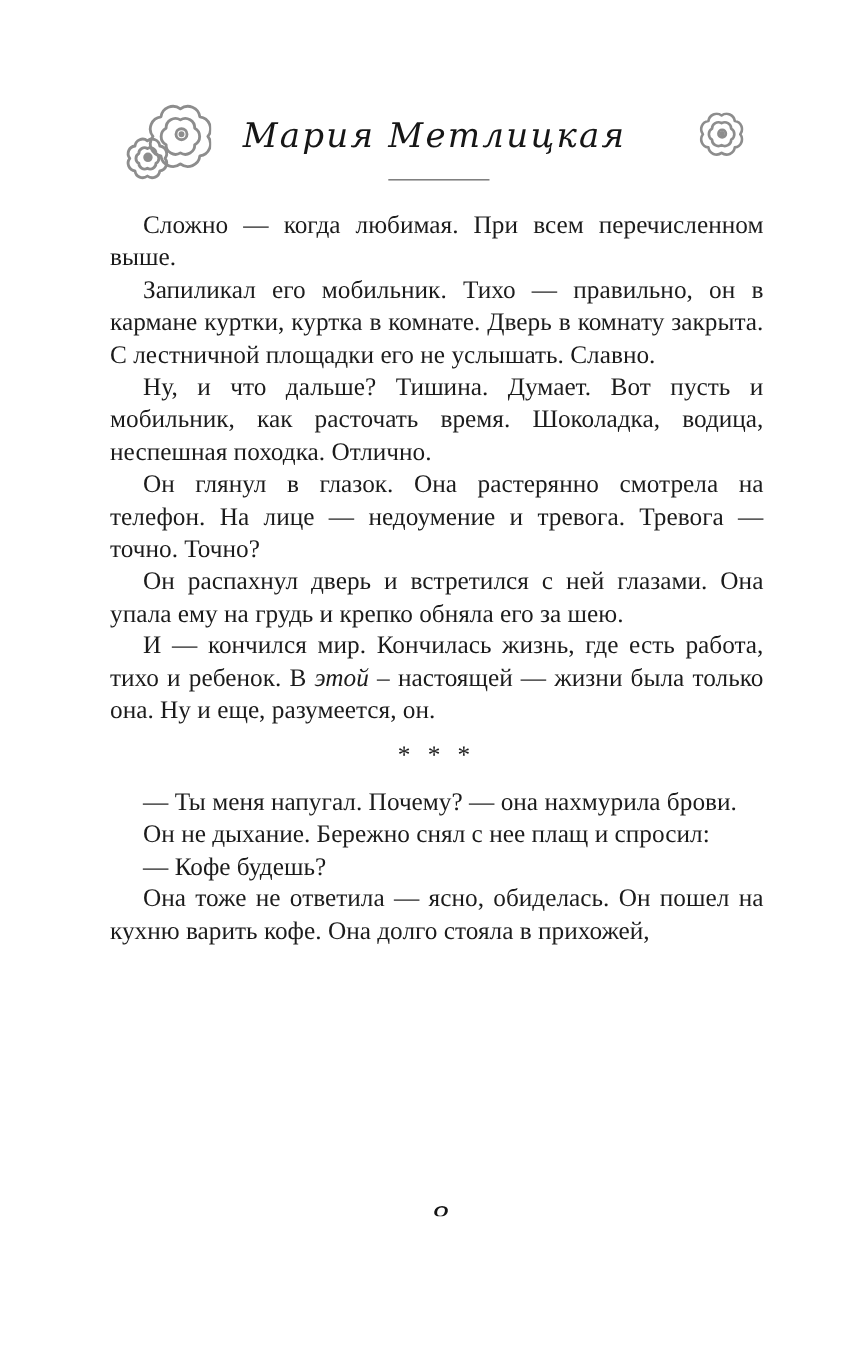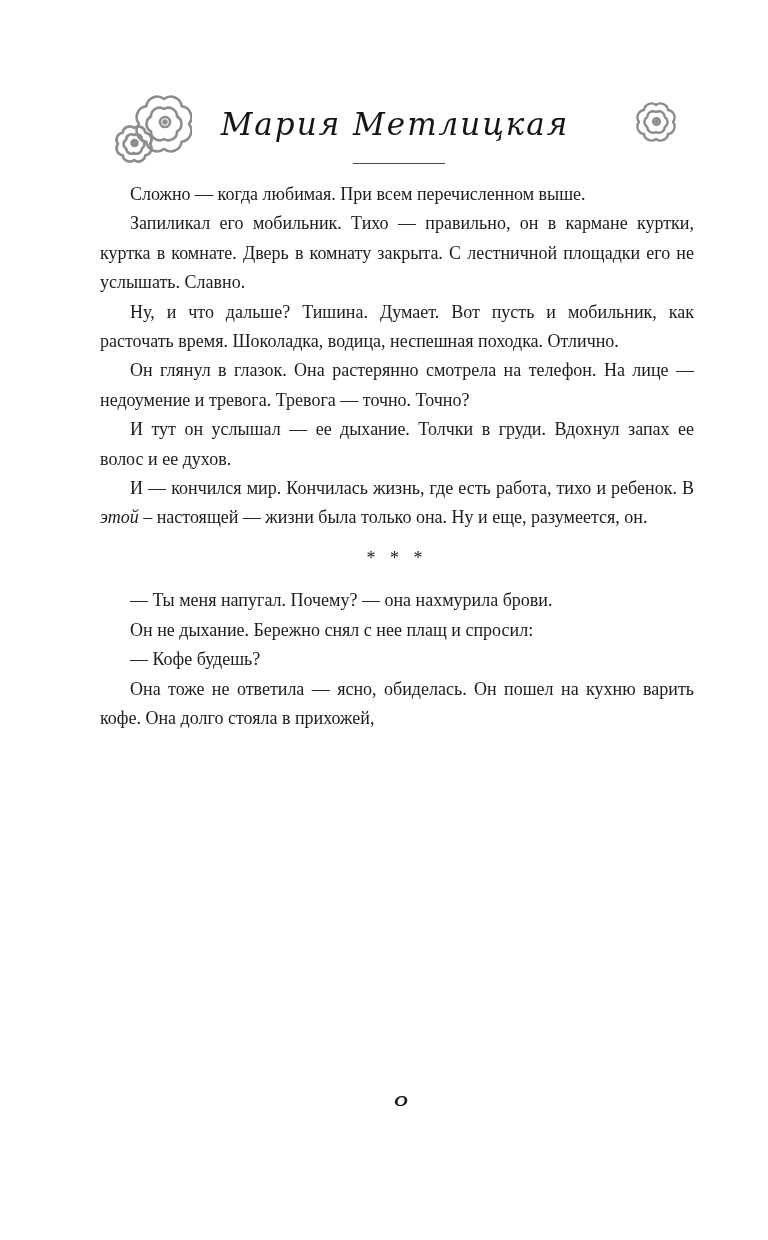--- a/index.html
+++ b/index.html
@@ -38,23 +38,23 @@
     left: 353px;
     top: 163px;
     width: 92px;
     height: 1px;
     background: #4a4a4a;
   }
   
   .body-text {
     position: absolute;
     left: 100px;
-    top: 180px;
+    top: 190px;
     width: 594px;
-    font-size: 18px;
+    font-size: 23px;
     line-height: 29.4px;
     text-align: justify;
   }
   .body-text p {
     margin: 0;
     text-indent: 30px;
   }
   .italic-word { font-style: italic; margin-top: 20px; }
   .separator {
     text-align: center;
@@ -105,21 +105,21 @@
       <circle cx="20.5" cy="19.5" r="3.4"></circle>
       <circle cx="20.5" cy="19.5" r="1.2" fill="#8d8d8d"></circle>
     </svg>
   </span>
 
   <main class="body-text">
     <p>Сложно — когда любимая. При всем перечисленном выше.</p>
     <p>Запиликал его мобильник. Тихо — правильно, он в кармане куртки, куртка в комнате. Дверь в комнату закрыта. С лестничной площадки его не услышать. Славно.</p>
     <p>Ну, и что дальше? Тишина. Думает. Вот пусть и мобильник, как расточать время. Шоколадка, водица, неспешная походка. Отлично.</p>
     <p>Он глянул в глазок. Она растерянно смотрела на телефон. На лице — недоумение и тревога. Тревога — точно. Точно?</p>
-    <p>И тут он услышал — ее дыхание. Толчки в груди. Вдохнул запах ее волос и ее духов.</p>
+    <p>Он распахнул дверь и встретился с ней глазами. Она упала ему на грудь и крепко обняла его за шею.</p>
     <p><span>И — кончился мир. Кончилась жизнь, где есть работа, тихо и ребенок. В </span><span class="italic-word">этой</span><span> – настоящей — жизни была только она. Ну и еще, разумеется, он.</span></p>
 
     <p class="separator">*  *  *</p>
 
     <p>— Ты меня напугал. Почему? — она нахмурила брови.</p>
     <p>Он не дыхание. Бережно снял с нее плащ и спросил:</p>
     <p>— Кофе будешь?</p>
     <p>Она тоже не ответила — ясно, обиделась. Он пошел на кухню варить кофе. Она долго стояла в прихожей,</p>
   </main>
 

